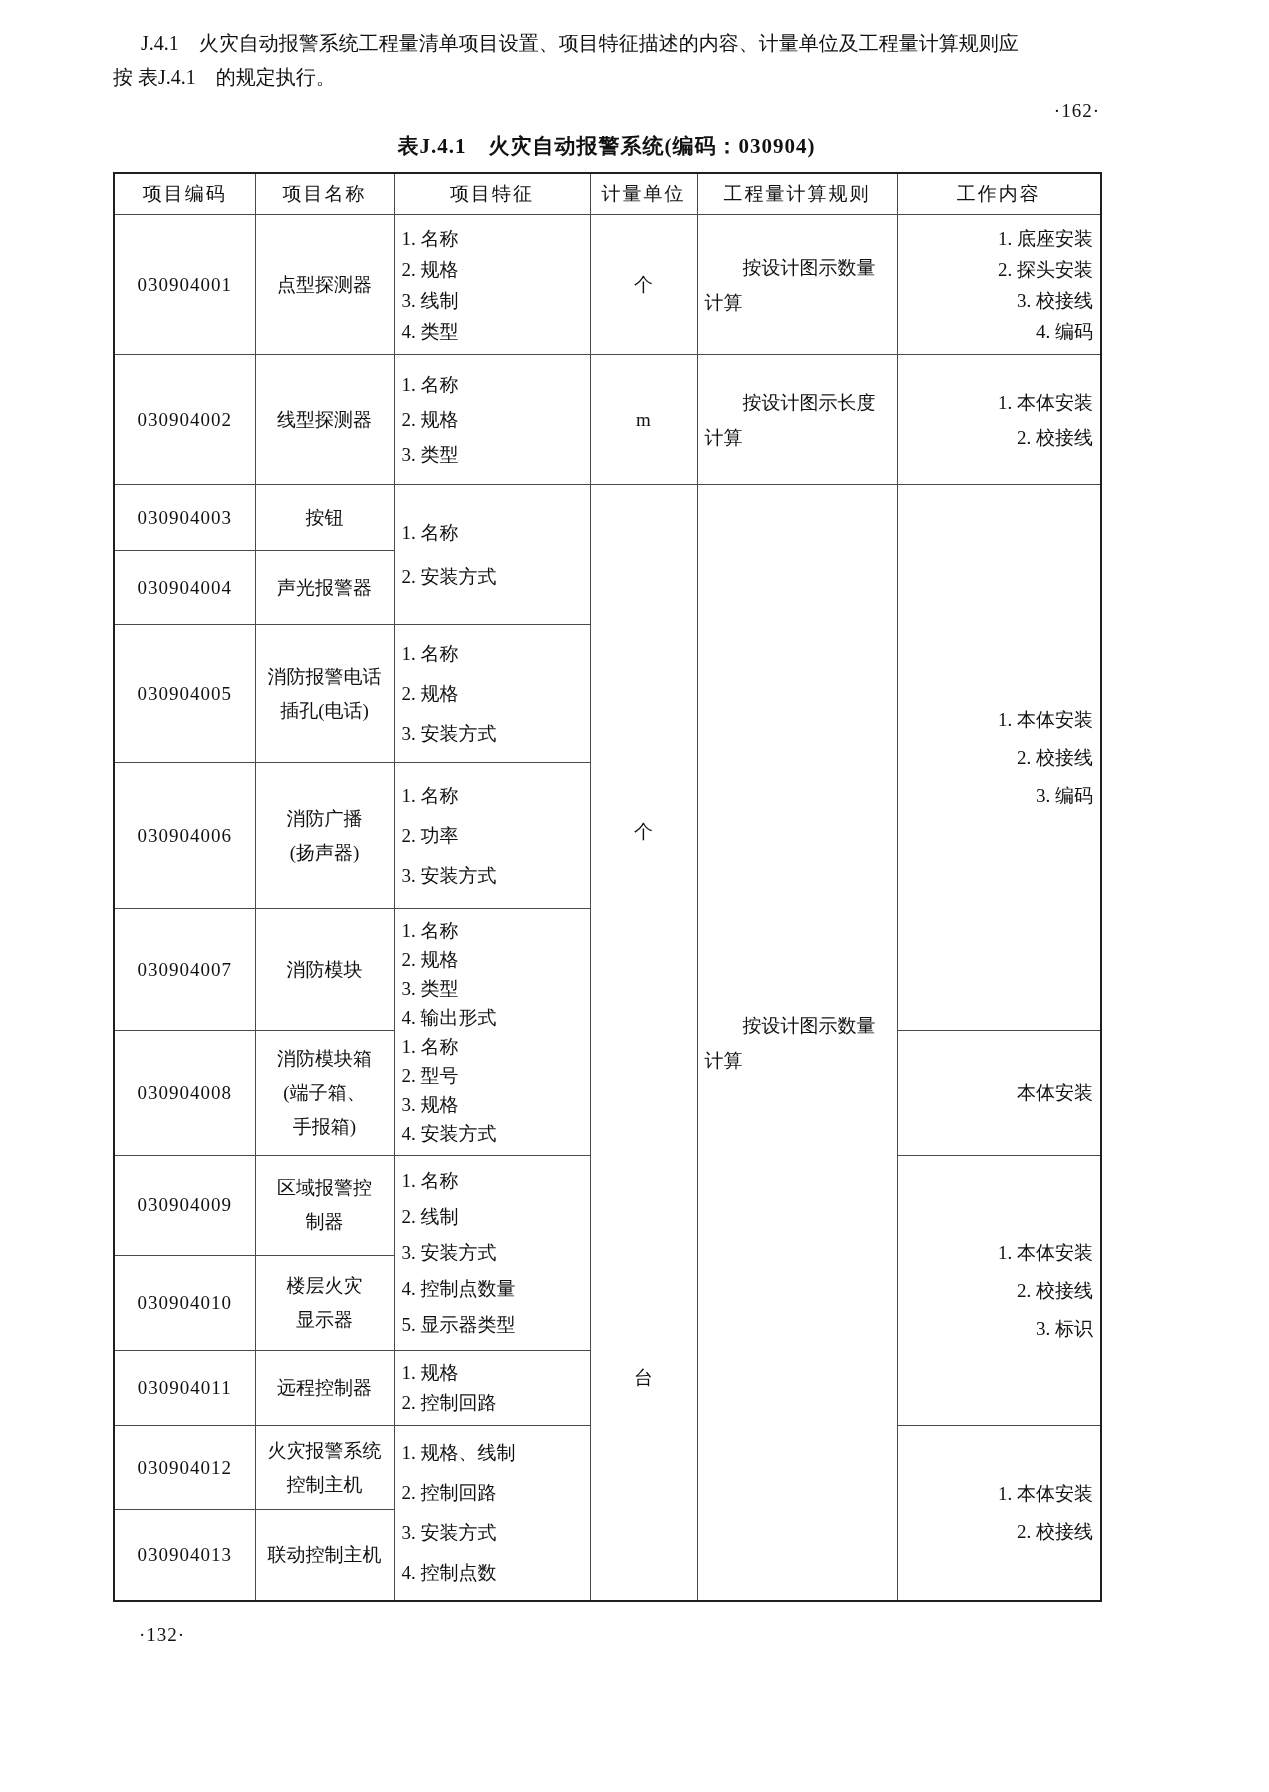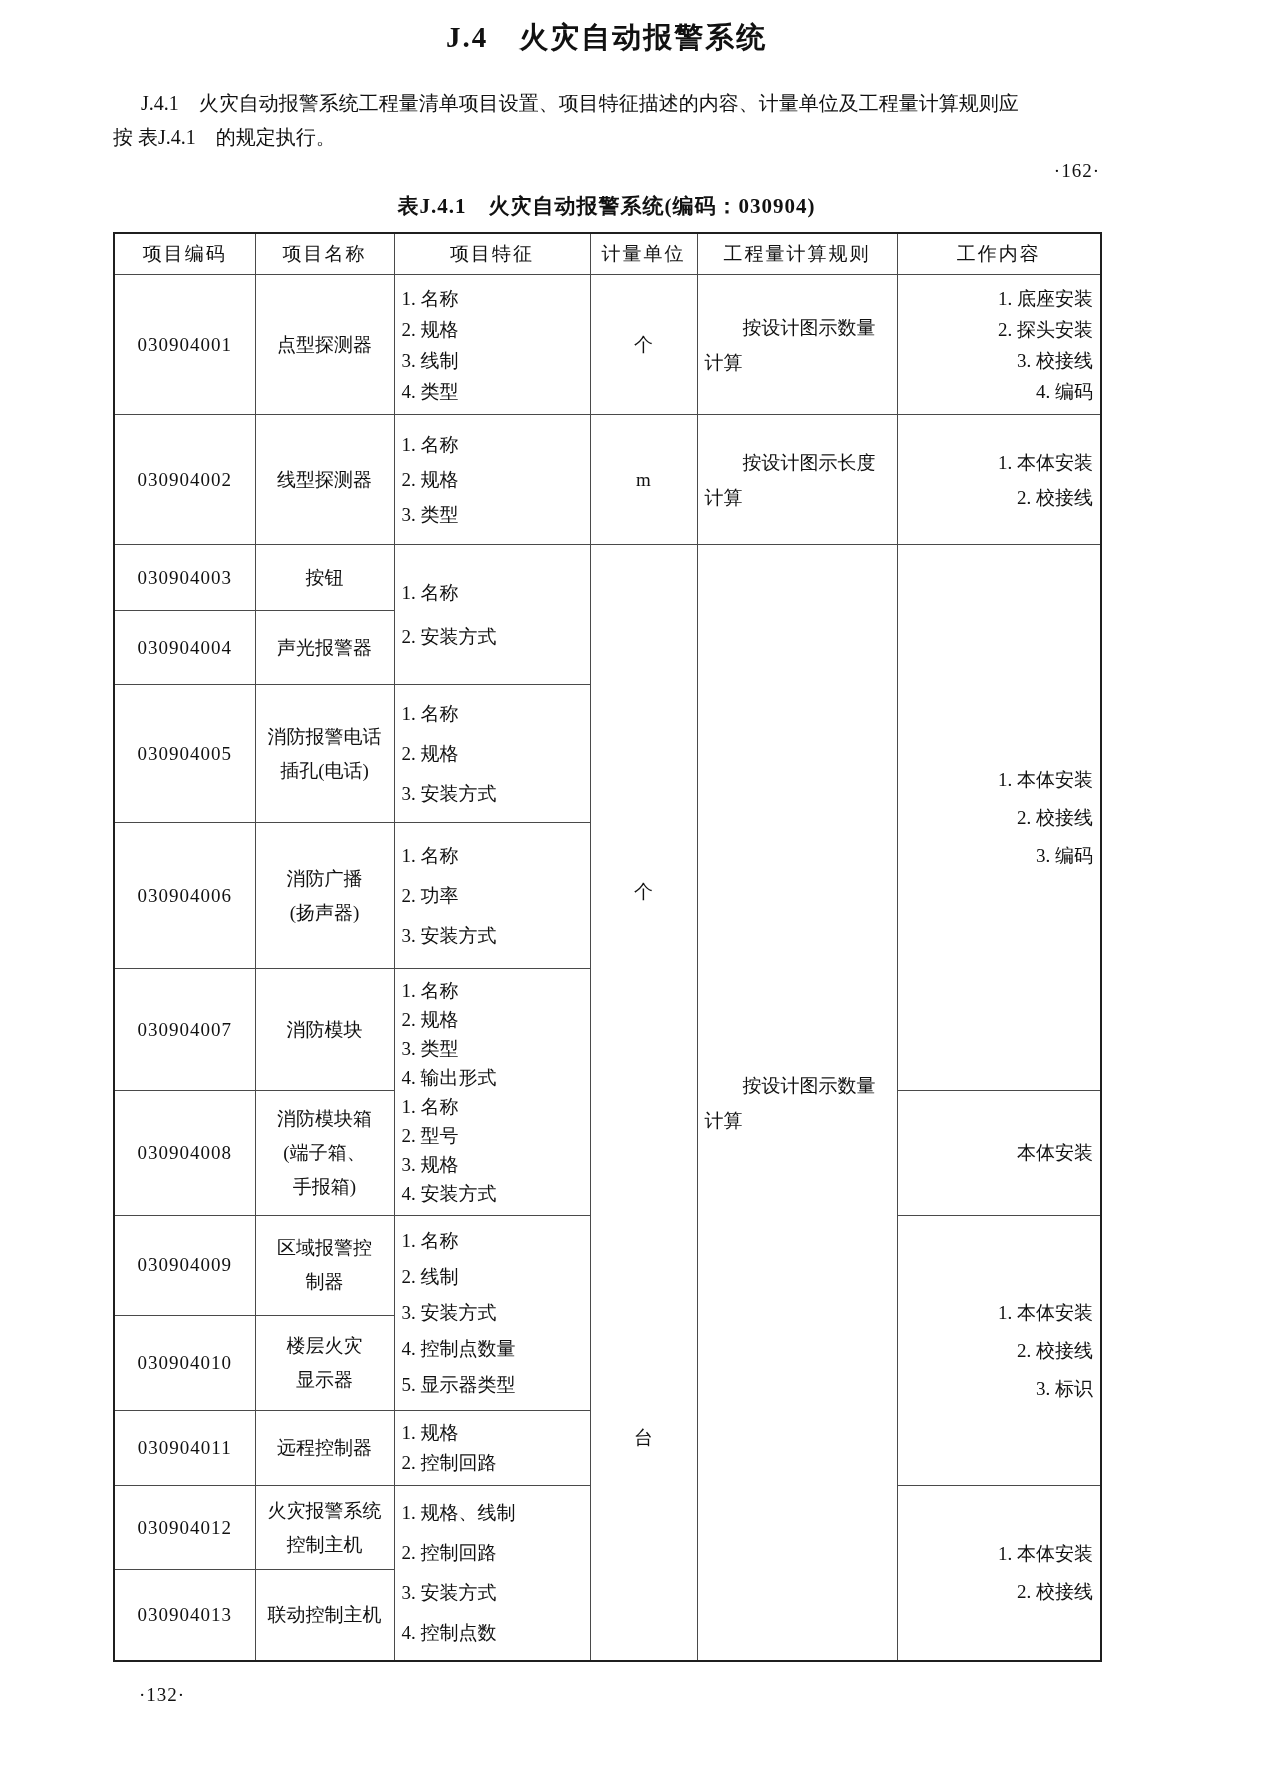--- a/index.html
+++ b/index.html
@@ -30,21 +30,20 @@
   td.unitcell{vertical-align:top;padding:0;}
   .unit-a{height:670px;display:flex;align-items:center;justify-content:center;}
   .unit-b{height:422px;display:flex;align-items:center;justify-content:center;}
   .pageno-bottom{margin-top:22px;padding-left:26px;font-size:19px;letter-spacing:1px;}
 </style>
 </head>
 <body>
 
 <div class="page">
   <div class="content">
-    <div class="doc-title">J.4　火灾自动报警系统</div>
 
     <div class="intro">
       <div class="l1">J.4.1　火灾自动报警系统工程量清单项目设置、项目特征描述的内容、计量单位及工程量计算规则应</div>
       <div class="l2">按 表J.4.1　的规定执行。</div>
     </div>
 
     <div class="pageno-top">·162·</div>
 
     <div class="caption">表J.4.1　火灾自动报警系统(编码：030904)</div>
 

